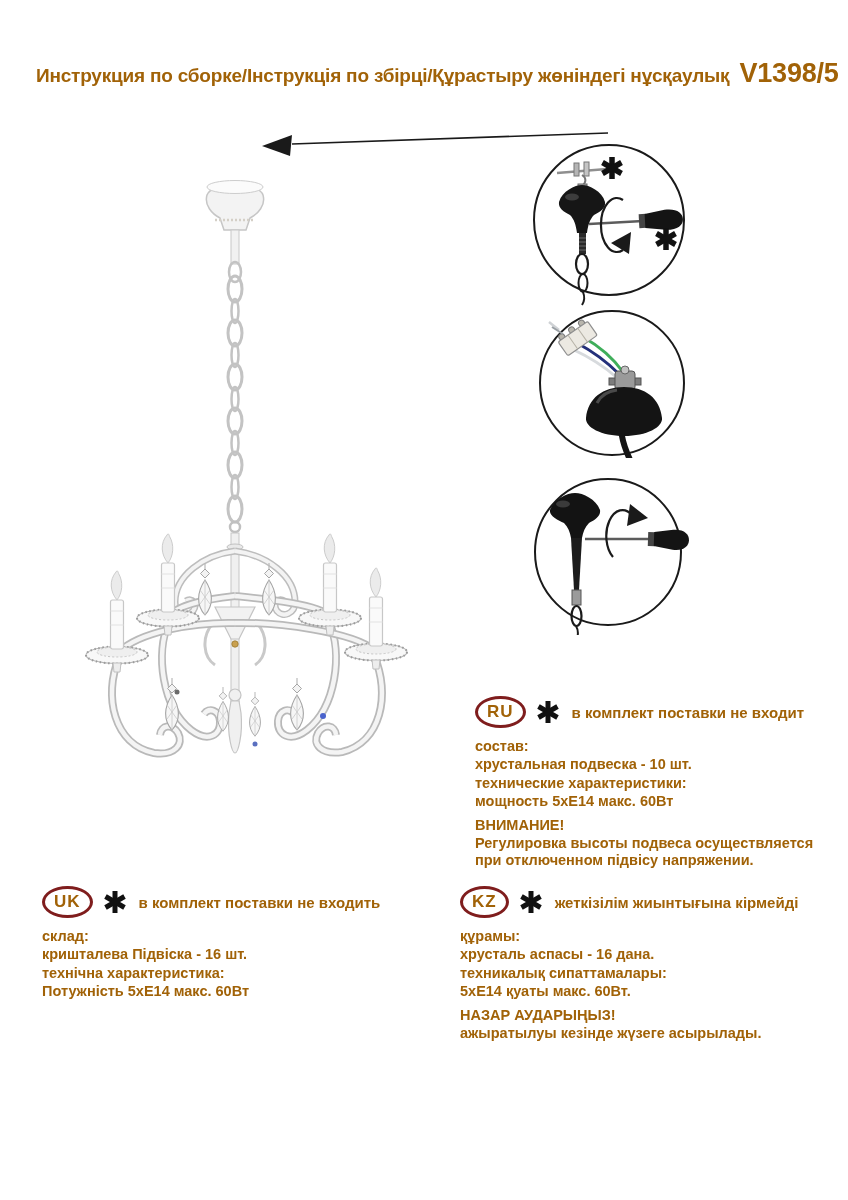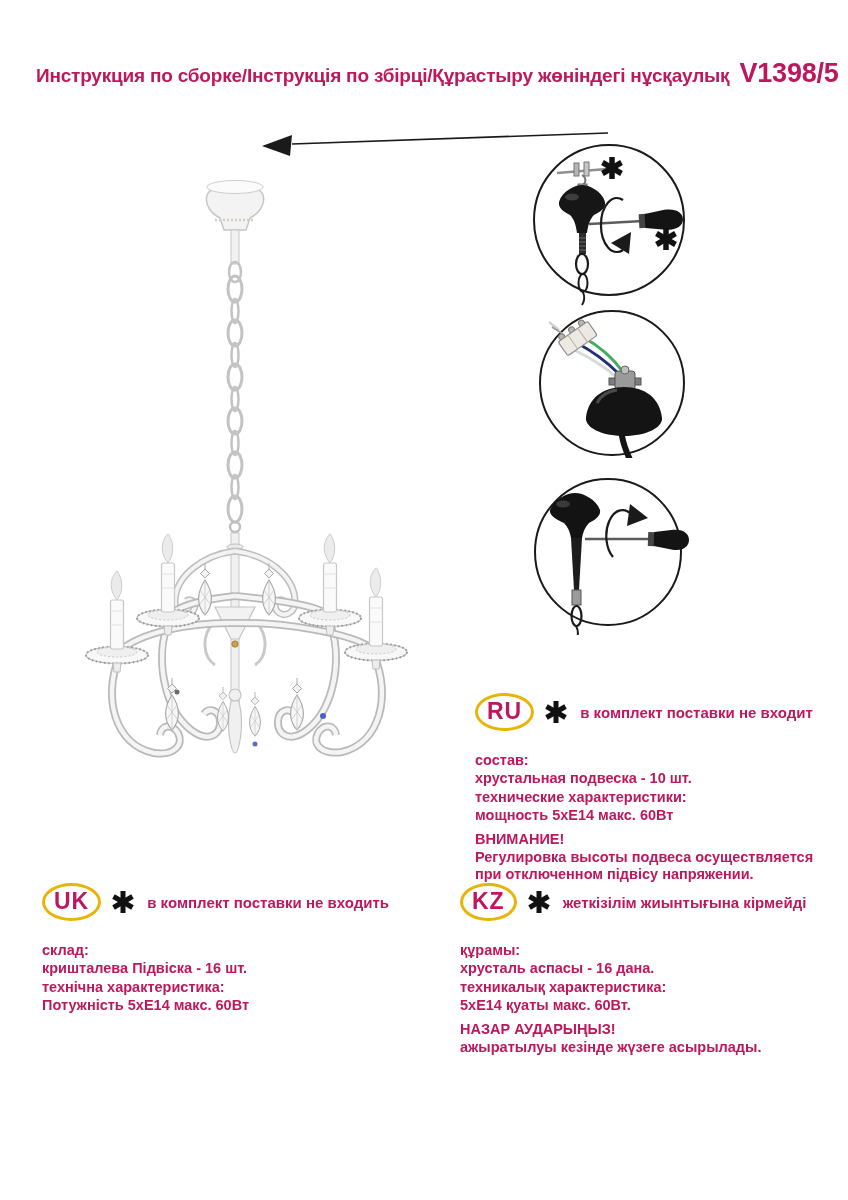--- a/index.html
+++ b/index.html
@@ -1,35 +1,35 @@
 <!DOCTYPE html>
 <html><head>
 <meta charset="utf-8">
 <style>
   html,body { margin:0; padding:0; background:#ffffff; }
   .page {
     position:relative; width:848px; height:1200px; background:#ffffff;
-    font-family:"Liberation Sans","DejaVu Sans",sans-serif; color:#be185d; overflow:hidden;text-decoration:underline;
+    font-family:"Liberation Sans","DejaVu Sans",sans-serif; color:#a16207; overflow:hidden;text-decoration:underline;
   }
   .title {
     position:absolute; left:36px; top:58px; width:800px;
     font-weight:bold; font-size:19px; letter-spacing:-0.2px; white-space:nowrap;
   }
   .title .model { font-size:27px; margin-left:5px; }
   .abs { position:absolute; }
   .section { position:absolute; }
   .sec-head { display:flex; align-items:center; gap:10px; height:32px; }
   .badge {
-    display:inline-block; border:3px solid #eab308; border-radius:50%;
-    font-weight:bold; font-size:23px; line-height:1; padding:4px 9px 5px 9px; letter-spacing:1px;
+    display:inline-block; border:3px solid #7f1d1d; border-radius:50%;
+    font-weight:bold; font-size:17px; line-height:1; padding:4px 9px 5px 9px; letter-spacing:1px;
   }
   .ast-svg { display:inline-block; }
   .note { font-size:15px; font-weight:bold; padding-left:2px;text-align:right; }
   .group { font-size:14.5px; font-weight:bold; line-height:17.5px; }
-  .g1 { margin-top:24px; }
+  .g1 { margin-top:10px; }
   .g2 { margin-top:2px; }
   .g3 { margin-top:7px; }
   svg { display:block; }
 </style>
 </head>
 <body>
 
 <div class="page">
 
   <div class="title">
@@ -291,21 +291,21 @@
             <line x1="21.5" y1="7.5" x2="2.5" y2="18.5"></line>
           </g>
       </svg>
       <span class="note">жеткізілім жиынтығына кірмейді</span>
     </div>
     <div class="group g1">
       <div>құрамы:</div>
       <div>хрусталь аспасы - 16 дана.</div>
     </div>
     <div class="group g2">
-      <div>техникалық характеристика:</div>
+      <div>техникалық сипаттамалары:</div>
       <div>5хЕ14 қуаты макс. 60Вт.</div>
     </div>
     <div class="group g3">
       <div>НАЗАР АУДАРЫҢЫЗ!</div>
       <div>ажыратылуы кезінде жүзеге асырылады.</div>
     </div>
   </div>
 
 </div>
 

